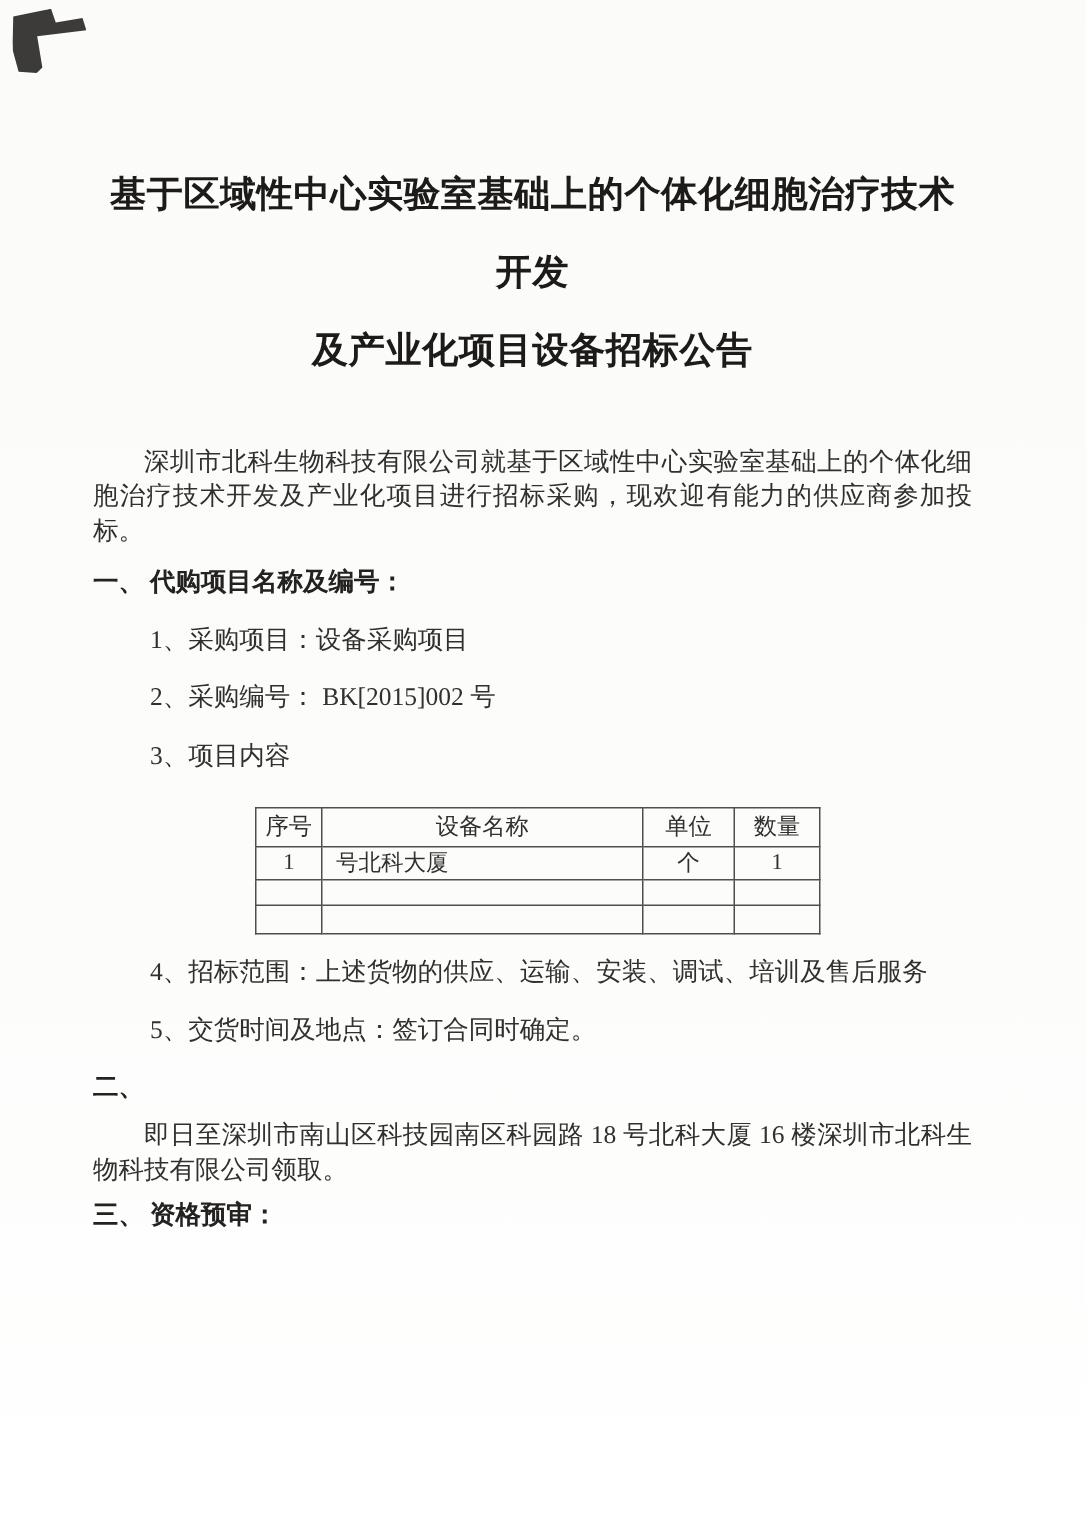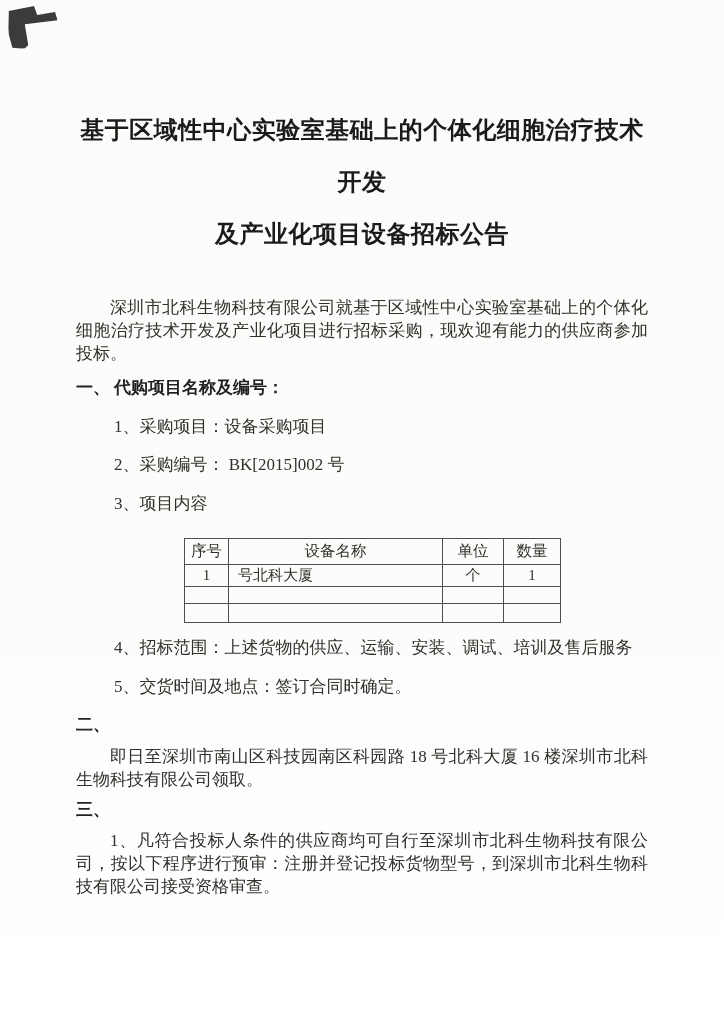--- a/index.html
+++ b/index.html
@@ -12,21 +12,20 @@
     position: relative;
     width: 724px;
     height: 1024px;
     background: #fcfcfb;
     background-image: linear-gradient(180deg, #fbfbfa 0%, #fcfcfb 60%, #ffffff 99%);
     color: #2e2d2b;
     overflow: hidden;
   }
   .content {
     padding: 0 76px 0 62px;
-    margin-left: 14px;
   }
   
   .corner-mark {
     position: absolute;
     left: 8px;
     top: 6px;
     width: 50px;
     height: 42px;
     background: #2b2a28;
     clip-path: polygon(4% 8%, 55% 0%, 60% 22%, 96% 18%, 100% 38%, 34% 42%, 38% 92%, 30% 100%, 6% 96%, 0% 60%);
@@ -169,20 +168,20 @@
     <p class="sub-item">5、交货时间及地点：签订合同时确定。</p>
 
     <div class="sec-heading">
       <span class="sec-num">二、</span>
     </div>
 
     <p class="body-line indent2">即日至深圳市南山区科技园南区科园路 18 号北科大厦 16 楼深圳市北科生物科技有限公司领取。</p>
 
     <div class="sec-heading">
       <span class="sec-num">三、</span>
+      <span>资格预审：</span>
     </div>
 
-    <p class="body-line indent2">1、凡符合投标人条件的供应商均可自行至深圳市北科生物科技有限公司，按以下程序进行预审：注册并登记投标货物型号，到深圳市北科生物科技有限公司接受资格审查。</p>
 
   </div>
 
   <div class="scan-edge-bottom"></div>
 </div>
 
 </body></html>

